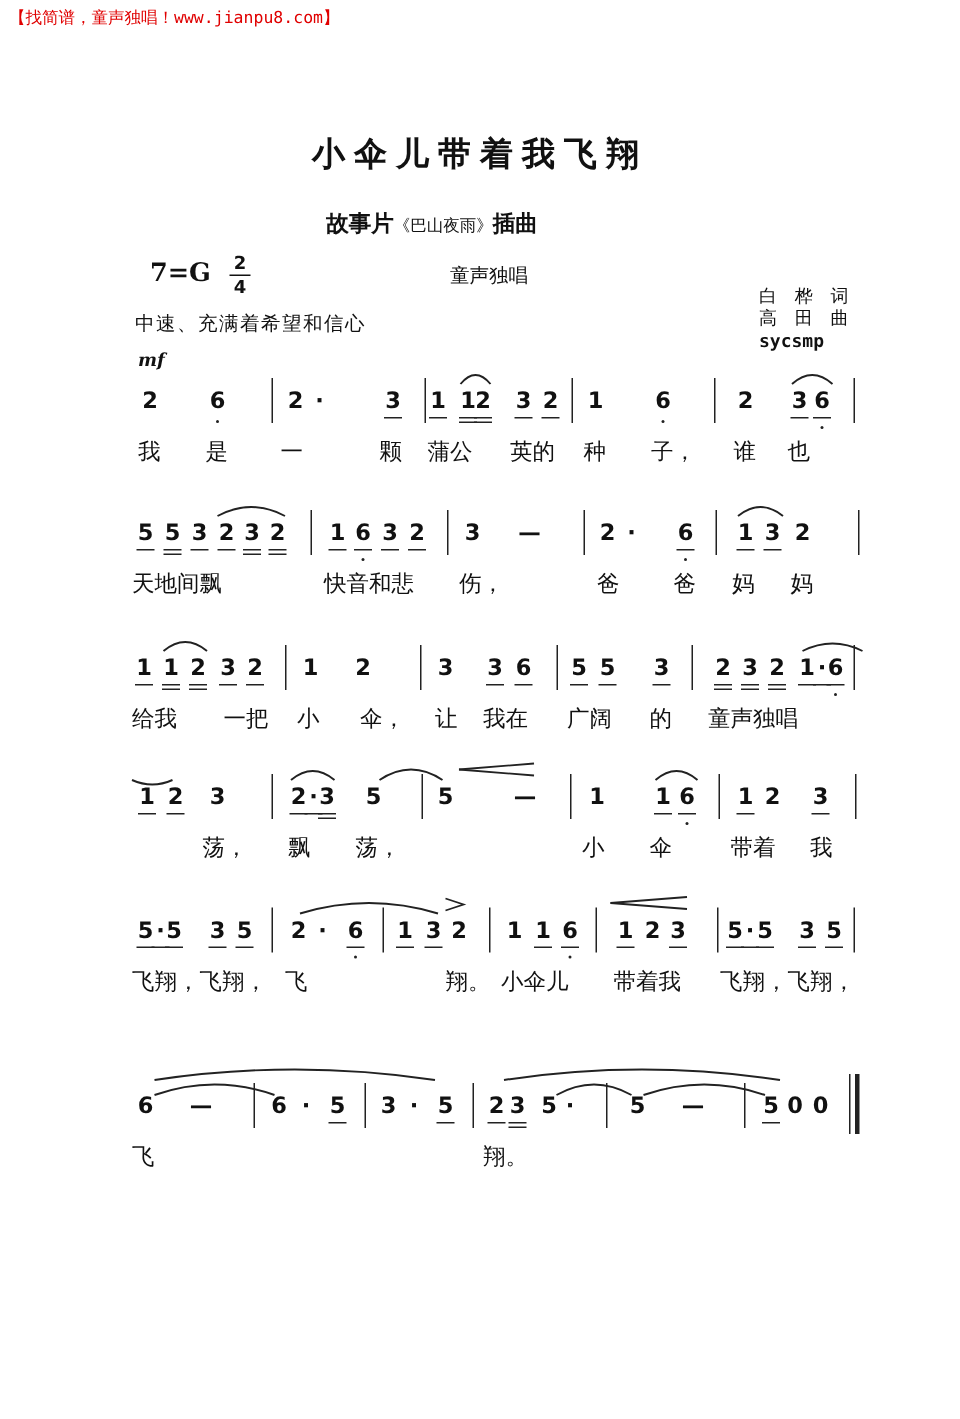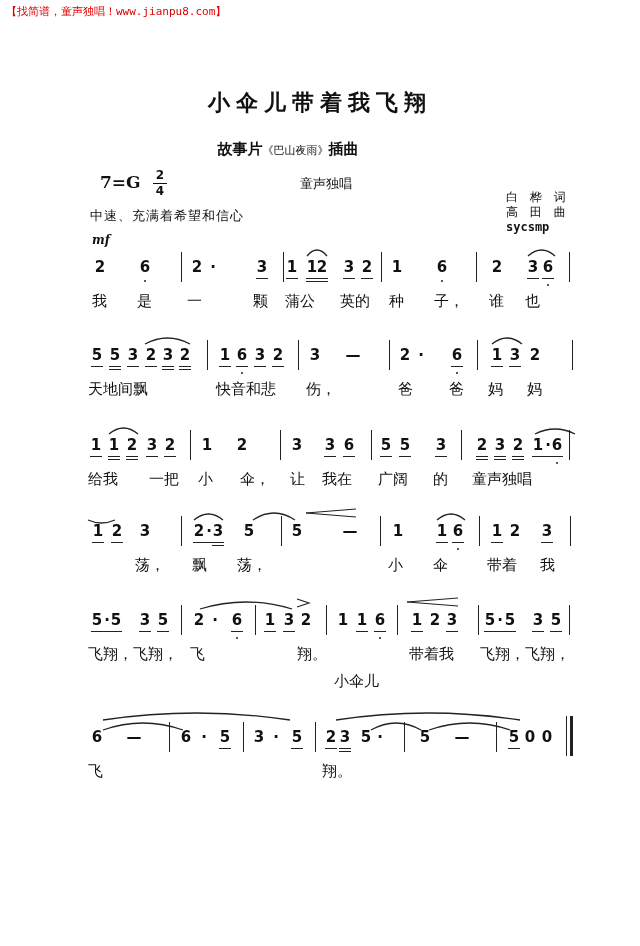--- a/index.html
+++ b/index.html
@@ -335,21 +335,21 @@
       <svg class="arcs" width="640" height="40">
         <path d="M200 14 Q246 0 292 14" fill="none" stroke="#222" stroke-width="1.3"></path>
         <line x1="407" y1="7" x2="458" y2="3" stroke="#222" stroke-width="1.2"></line>
         <line x1="407" y1="7" x2="458" y2="11" stroke="#222" stroke-width="1.2"></line>
         <path d="M297 4 L309 8 L297 12" fill="none" stroke="#222" stroke-width="1.2"></path>
       </svg>
       <div class="lyrics">
         <span class="lyr" style="left: 88px;">飞翔，飞翔，</span>
         <span class="lyr" style="left: 190px;">飞</span>
         <span class="lyr" style="left: 297px;">翔。</span>
-        <span class="lyr" style="left: 334px; margin-top: 27px;">小伞儿</span>
+        <span class="lyr" style="left: 334px;">小伞儿</span>
         <span class="lyr" style="left: 409px;">带着我</span>
         <span class="lyr" style="left: 480px;">飞翔，飞翔，</span>
       </div>
     </div>
     <div class="row" style="top: 722px; height: 70px;">
       <span class="note" style="left: 97px;">6</span>
       <span class="note" style="left: 134px;">—</span>
       <span class="note" style="left: 186px;">6</span>
       <span class="note" style="left: 204px;">·</span>
       <span class="note" style="left: 225px;">5</span>

